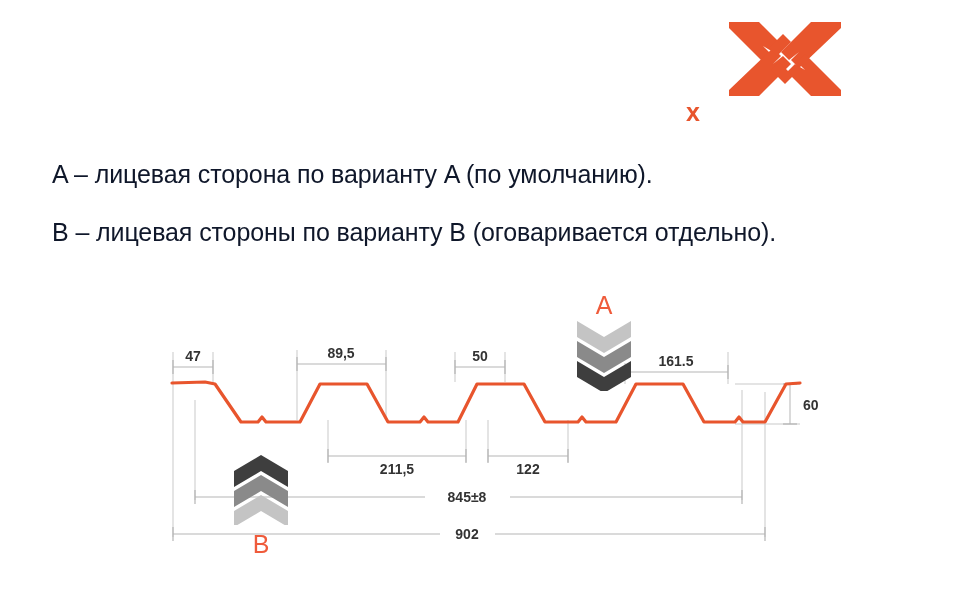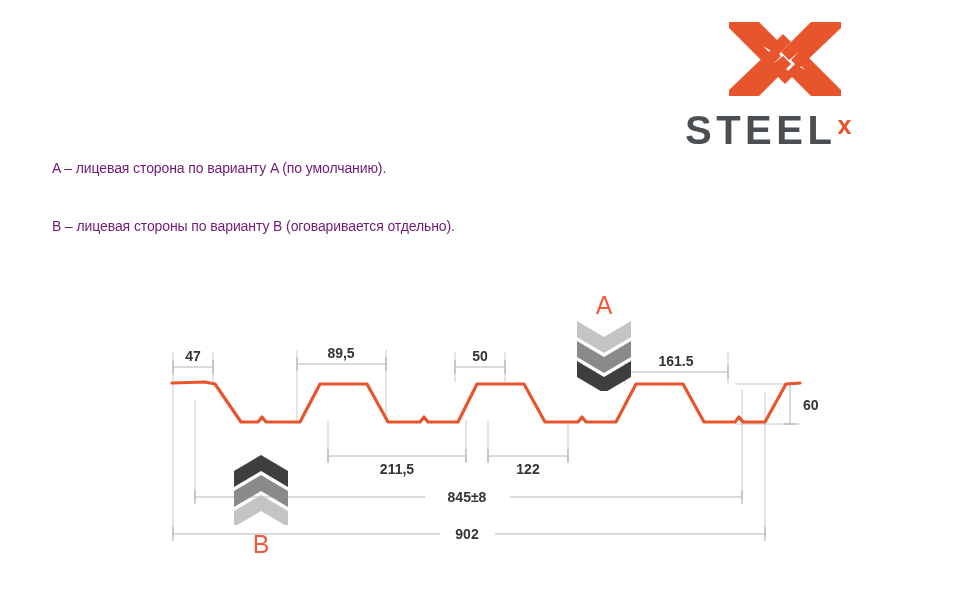--- a/index.html
+++ b/index.html
@@ -57,22 +57,22 @@
     line-height: 1;
     margin-left: 1px;
     position: relative;
     top: -10px;
   }
 
   
   .note {
     position: absolute;
     left: 52px;
-    font-size: 14px;
-    color: #701a75;
+    font-size: 25px;
+    color: #0f172a;
     white-space: nowrap;
     letter-spacing: -0.1px;
   }
   #note-a { top: 160px; }
   #note-b { top: 218px; text-align: right; }
 
   
   #drawing {
     position: absolute;
     left: 0;
@@ -110,21 +110,20 @@
         <path d="M0 4 H30 L52 26 L44 34 L34 28 L42 36 L34 44 L0 10 Z"></path>
         <path d="M112 4 H82 L52 34 L60 42 L70 34 L62 42 L70 50 L112 10 Z"></path>
         <path d="M0 78 H30 L62 46 L54 38 L44 46 L52 38 L44 30 L0 72 Z"></path>
         <path d="M112 78 H82 L58 54 L66 46 L76 52 L68 44 L76 36 L112 72 Z"></path>
         <path d="M40 30 L54 16 L62 24 L48 38 Z"></path>
         <path d="M50 44 L64 58 L56 66 L42 52 Z"></path>
       </g>
     </svg>
   </div>
   <div id="logo-word">
-    <span id="logo-steel">STEEL</span>
     <span id="logo-x">x</span>
   </div>
 </div>
 
 <div class="note" id="note-a">A – лицевая сторона по варианту A (по умолчанию).</div>
 <div class="note" id="note-b">B – лицевая стороны по варианту B (оговаривается отдельно).</div>
 
 <svg id="drawing" viewBox="0 0 970 597">
 
   <g stroke="#c9c9c9" stroke-width="1" fill="none">

